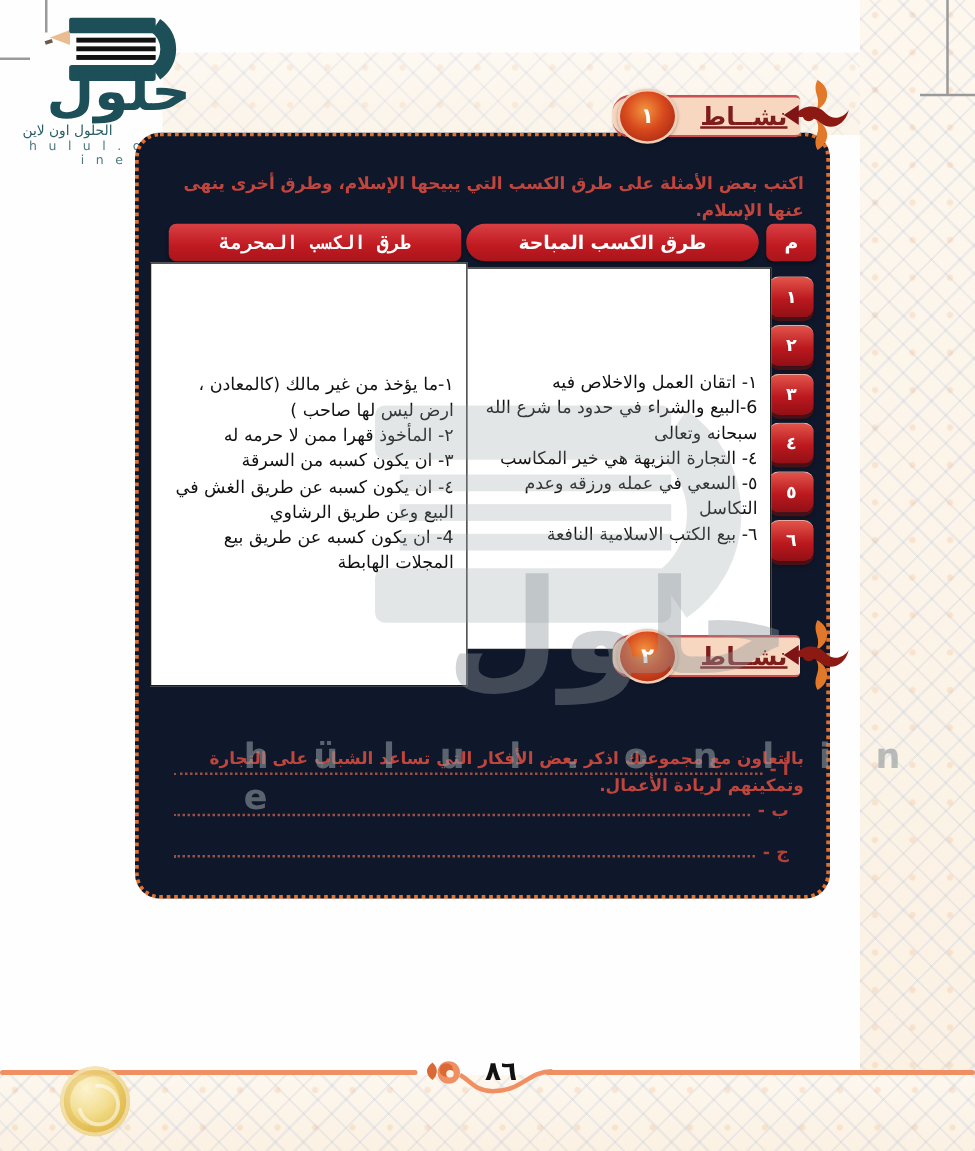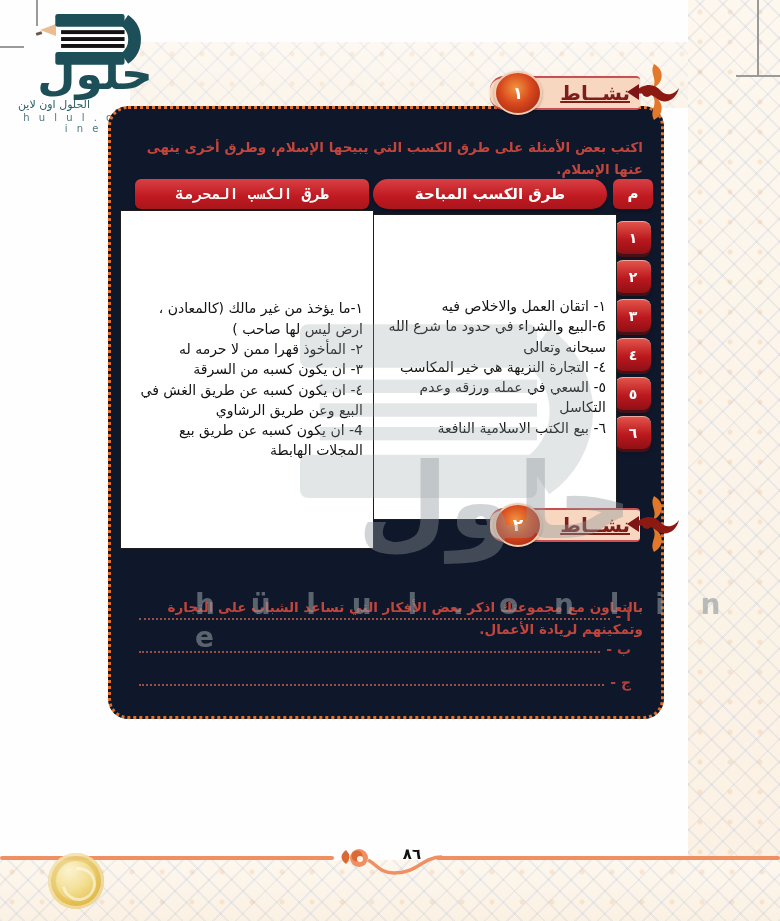--- a/index.html
+++ b/index.html
@@ -94,22 +94,22 @@
   .wm-logo{left:300px;top:292px;opacity:.26;}
   .wm-callig{left:330px;top:450px;width:330px;color:#8f989d;opacity:.4;font-weight:bold;
     font-size:105px;direction:rtl;text-align:center;line-height:1;}
   .wm-domain{left:195px;top:588px;color:#8e979c;opacity:.6;font-size:28px;letter-spacing:13px;font-weight:bold;}
 
   
   .foot-line{position:absolute;top:856px;height:3.5px;background:#ef8f62;border-radius:2px;z-index:5;}
   .fl-left{left:0;width:334px;}
   .fl-right{left:436px;width:344px;}
   .swoosh{position:absolute;left:330px;top:842px;z-index:6;}
-  .page-num{position:absolute;left:388px;top:845px;width:48px;text-align:center;
-    color:#111;font-weight:bold;font-size:15px;z-index:7;}
+  .page-num{position:absolute;left:388px;top:845px;width:48px;text-align:left;
+    color:#111;font-weight:bold;font-size:21px;z-index:7;}
   .gold-icon{position:absolute;left:48px;top:853px;width:56px;height:56px;border-radius:50%;
     background:radial-gradient(circle at 38% 32%, #fdf4cf 0%, #f3dd8a 38%, #e4bc3f 72%, #d6a52c 100%);
     box-shadow:inset 0 0 0 3px rgba(255,255,255,.45), inset 0 0 0 8px rgba(214,165,44,.35);
     opacity:.9;z-index:6;}
   .gold-icon::after{content:"";position:absolute;left:14px;top:14px;width:28px;height:28px;border-radius:50%;
     border:3px solid rgba(255,255,255,.55);border-left-color:transparent;transform:rotate(35deg);}
 </style>
 </head>
 <body>
 

